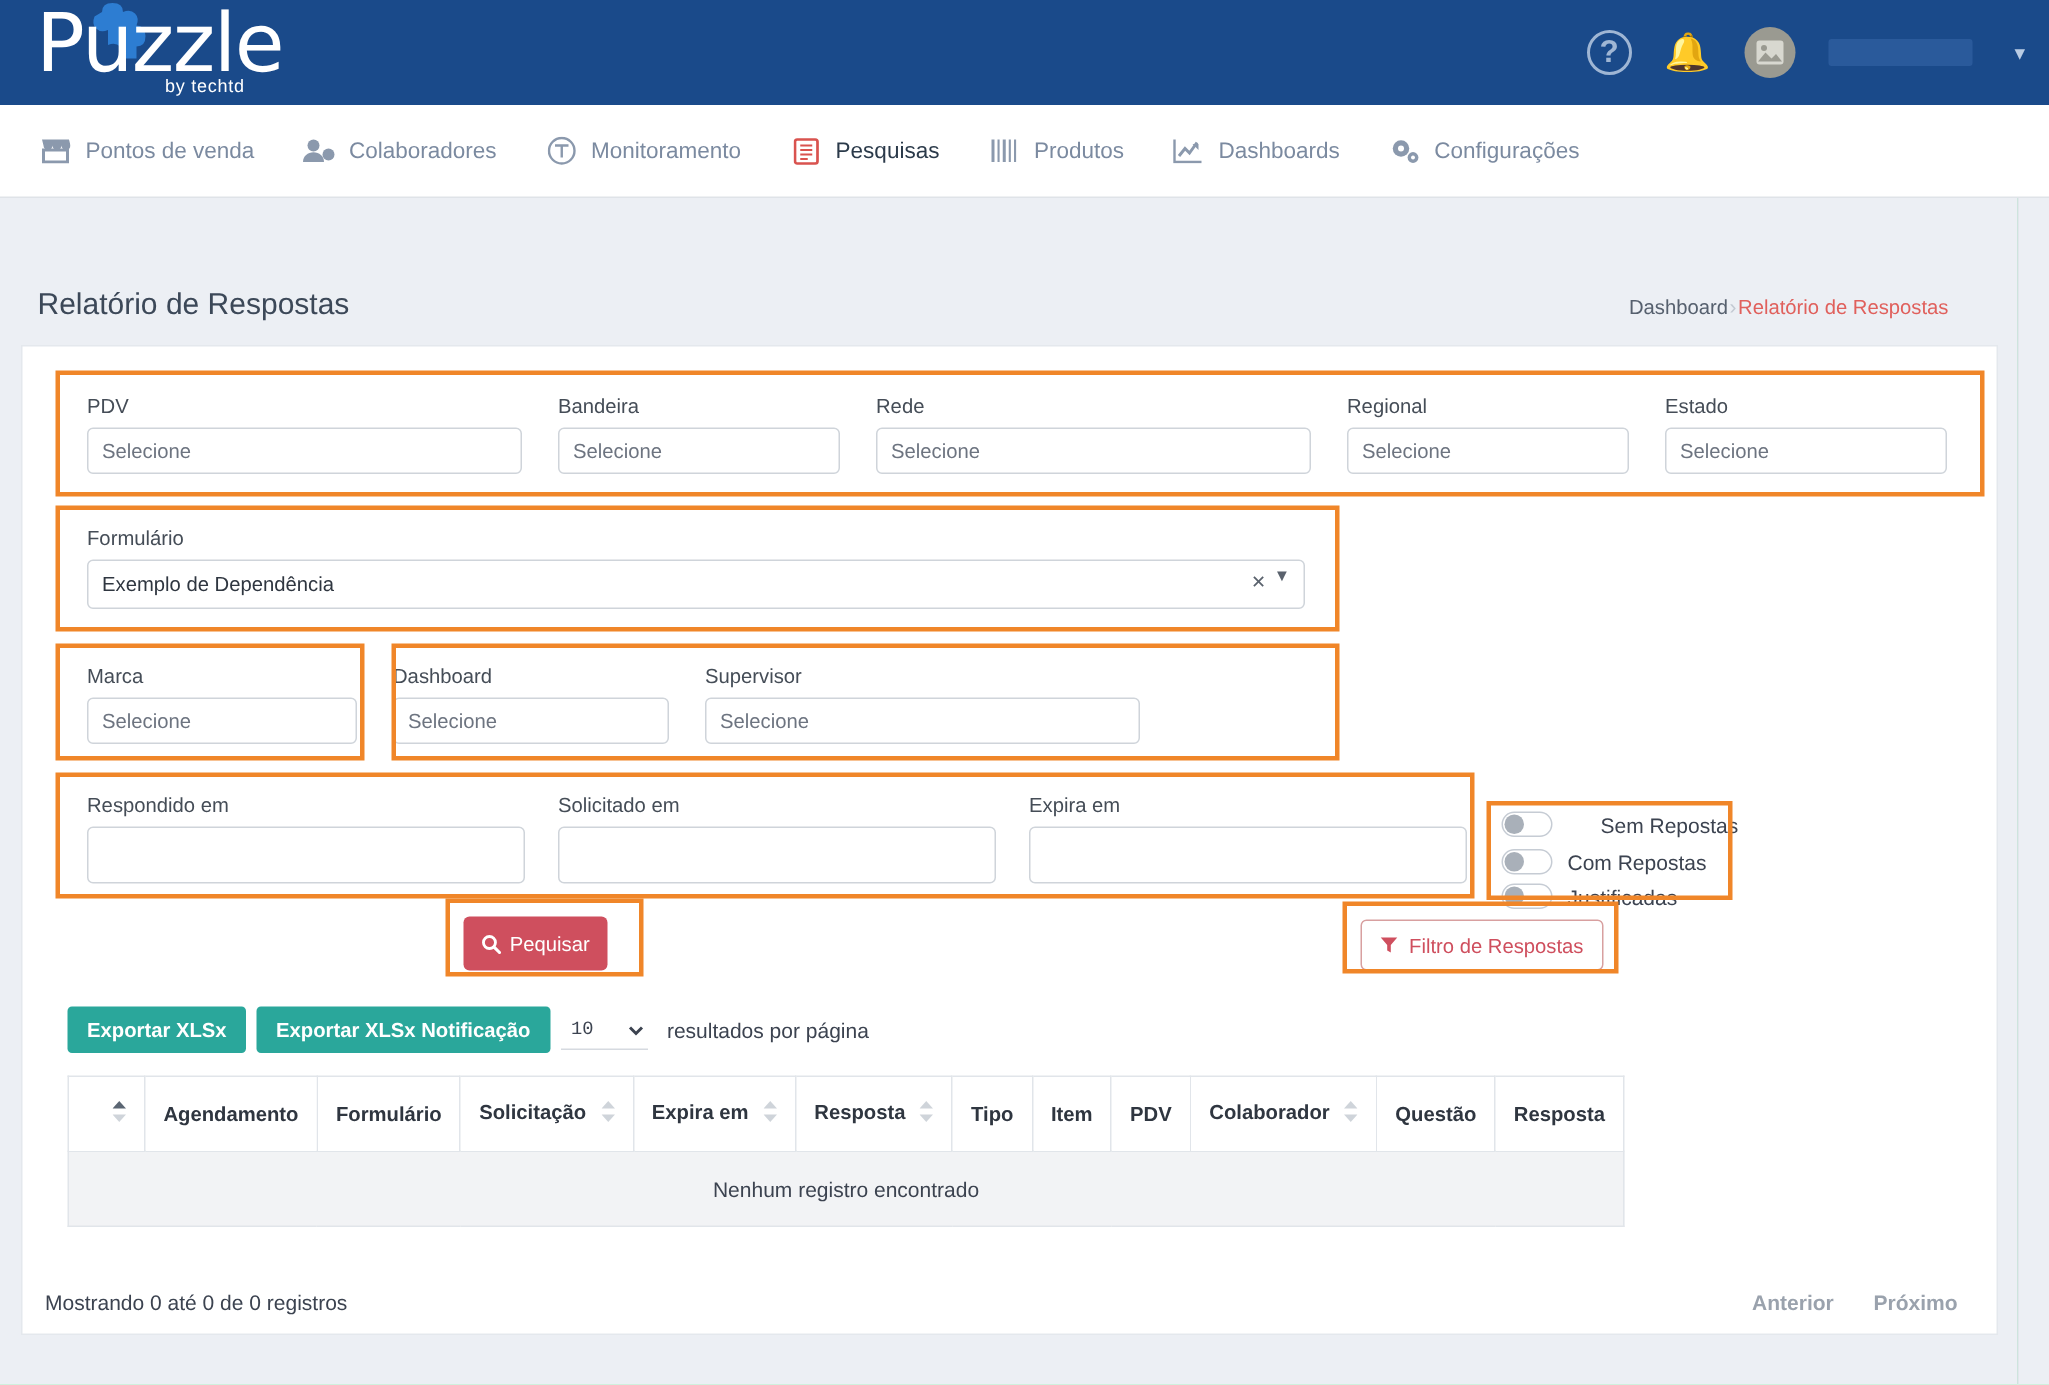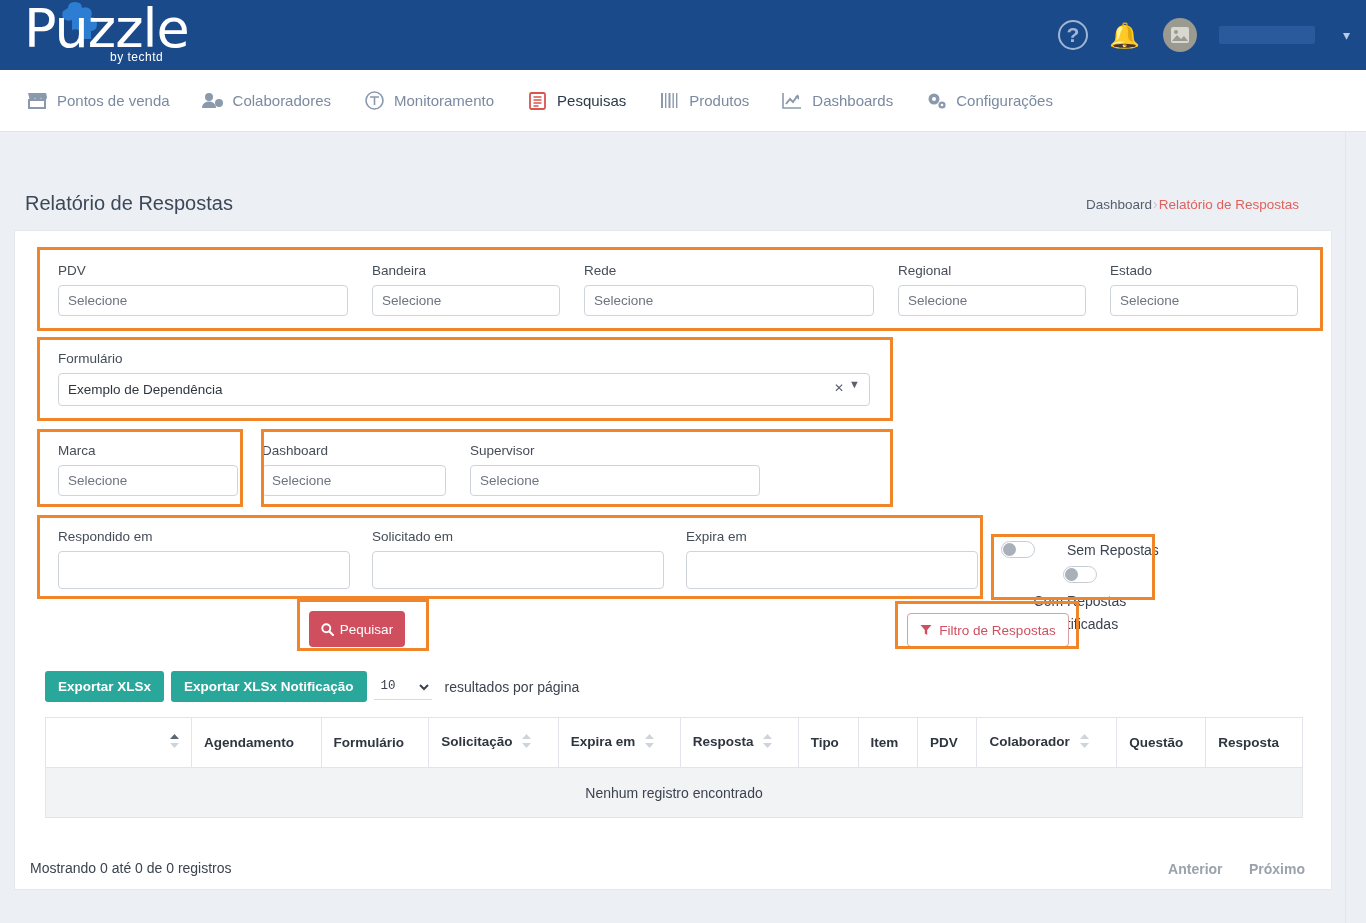--- a/index.html
+++ b/index.html
@@ -337,21 +337,21 @@
           <label class="fld-label">Expira em</label>
           <input class="fld-input fld-date" value="" style="">
         </div>
       </div>
 
       <div style="position:absolute; left:986px; top:310px;">
         <div class="tg-row" style="margin-bottom:8px;gap:32px;">
           <span class="tg"></span>
           <span class="tg-label">Sem Repostas</span>
         </div>
-        <div class="tg-row" style="margin-bottom:6px;flex-direction:column;">
+        <div class="tg-row" style="margin-bottom:6px;">
           <span class="tg"></span>
           <span class="tg-label">Com Repostas</span>
         </div>
         <div class="tg-row">
           <span class="tg"></span>
           <span class="tg-label">Justificadas</span>
         </div>
       </div>
 
       <button class="btn-pesquisar" style="left:294px; top:380px; position:absolute;">
@@ -372,21 +372,21 @@
       <div style="position:absolute; left:30px; top:440px; display:flex; align-items:center; gap:7px;">
         <button class="btn-export">Exportar XLSx</button>
         <button class="btn-export">Exportar XLSx Notificação</button>
         <select class="per-page-select">
           <option>10</option>
         </select>
         <span class="per-page-txt" style="margin-left:6px;">resultados por página</span>
       </div>
 
 
-      <div style="position:absolute; left:30px; top:486px; width:1258px;">
+      <div style="position:absolute; left:30px; top:486px; width:1038px;">
         <table class="dt">
           <thead>
             <tr>
               <th style="width:146px; text-align:right;">
                 <span></span>
                 <span class="sort-ic">
                   <svg width="9" height="14" viewBox="0 0 9 14">
                       <path d="M4.5 0 L9 5 H0z" fill="#5b6673"></path>
                       <path d="M4.5 14 L0 9 H9z" fill="#cfd4da"></path>
                     </svg>

